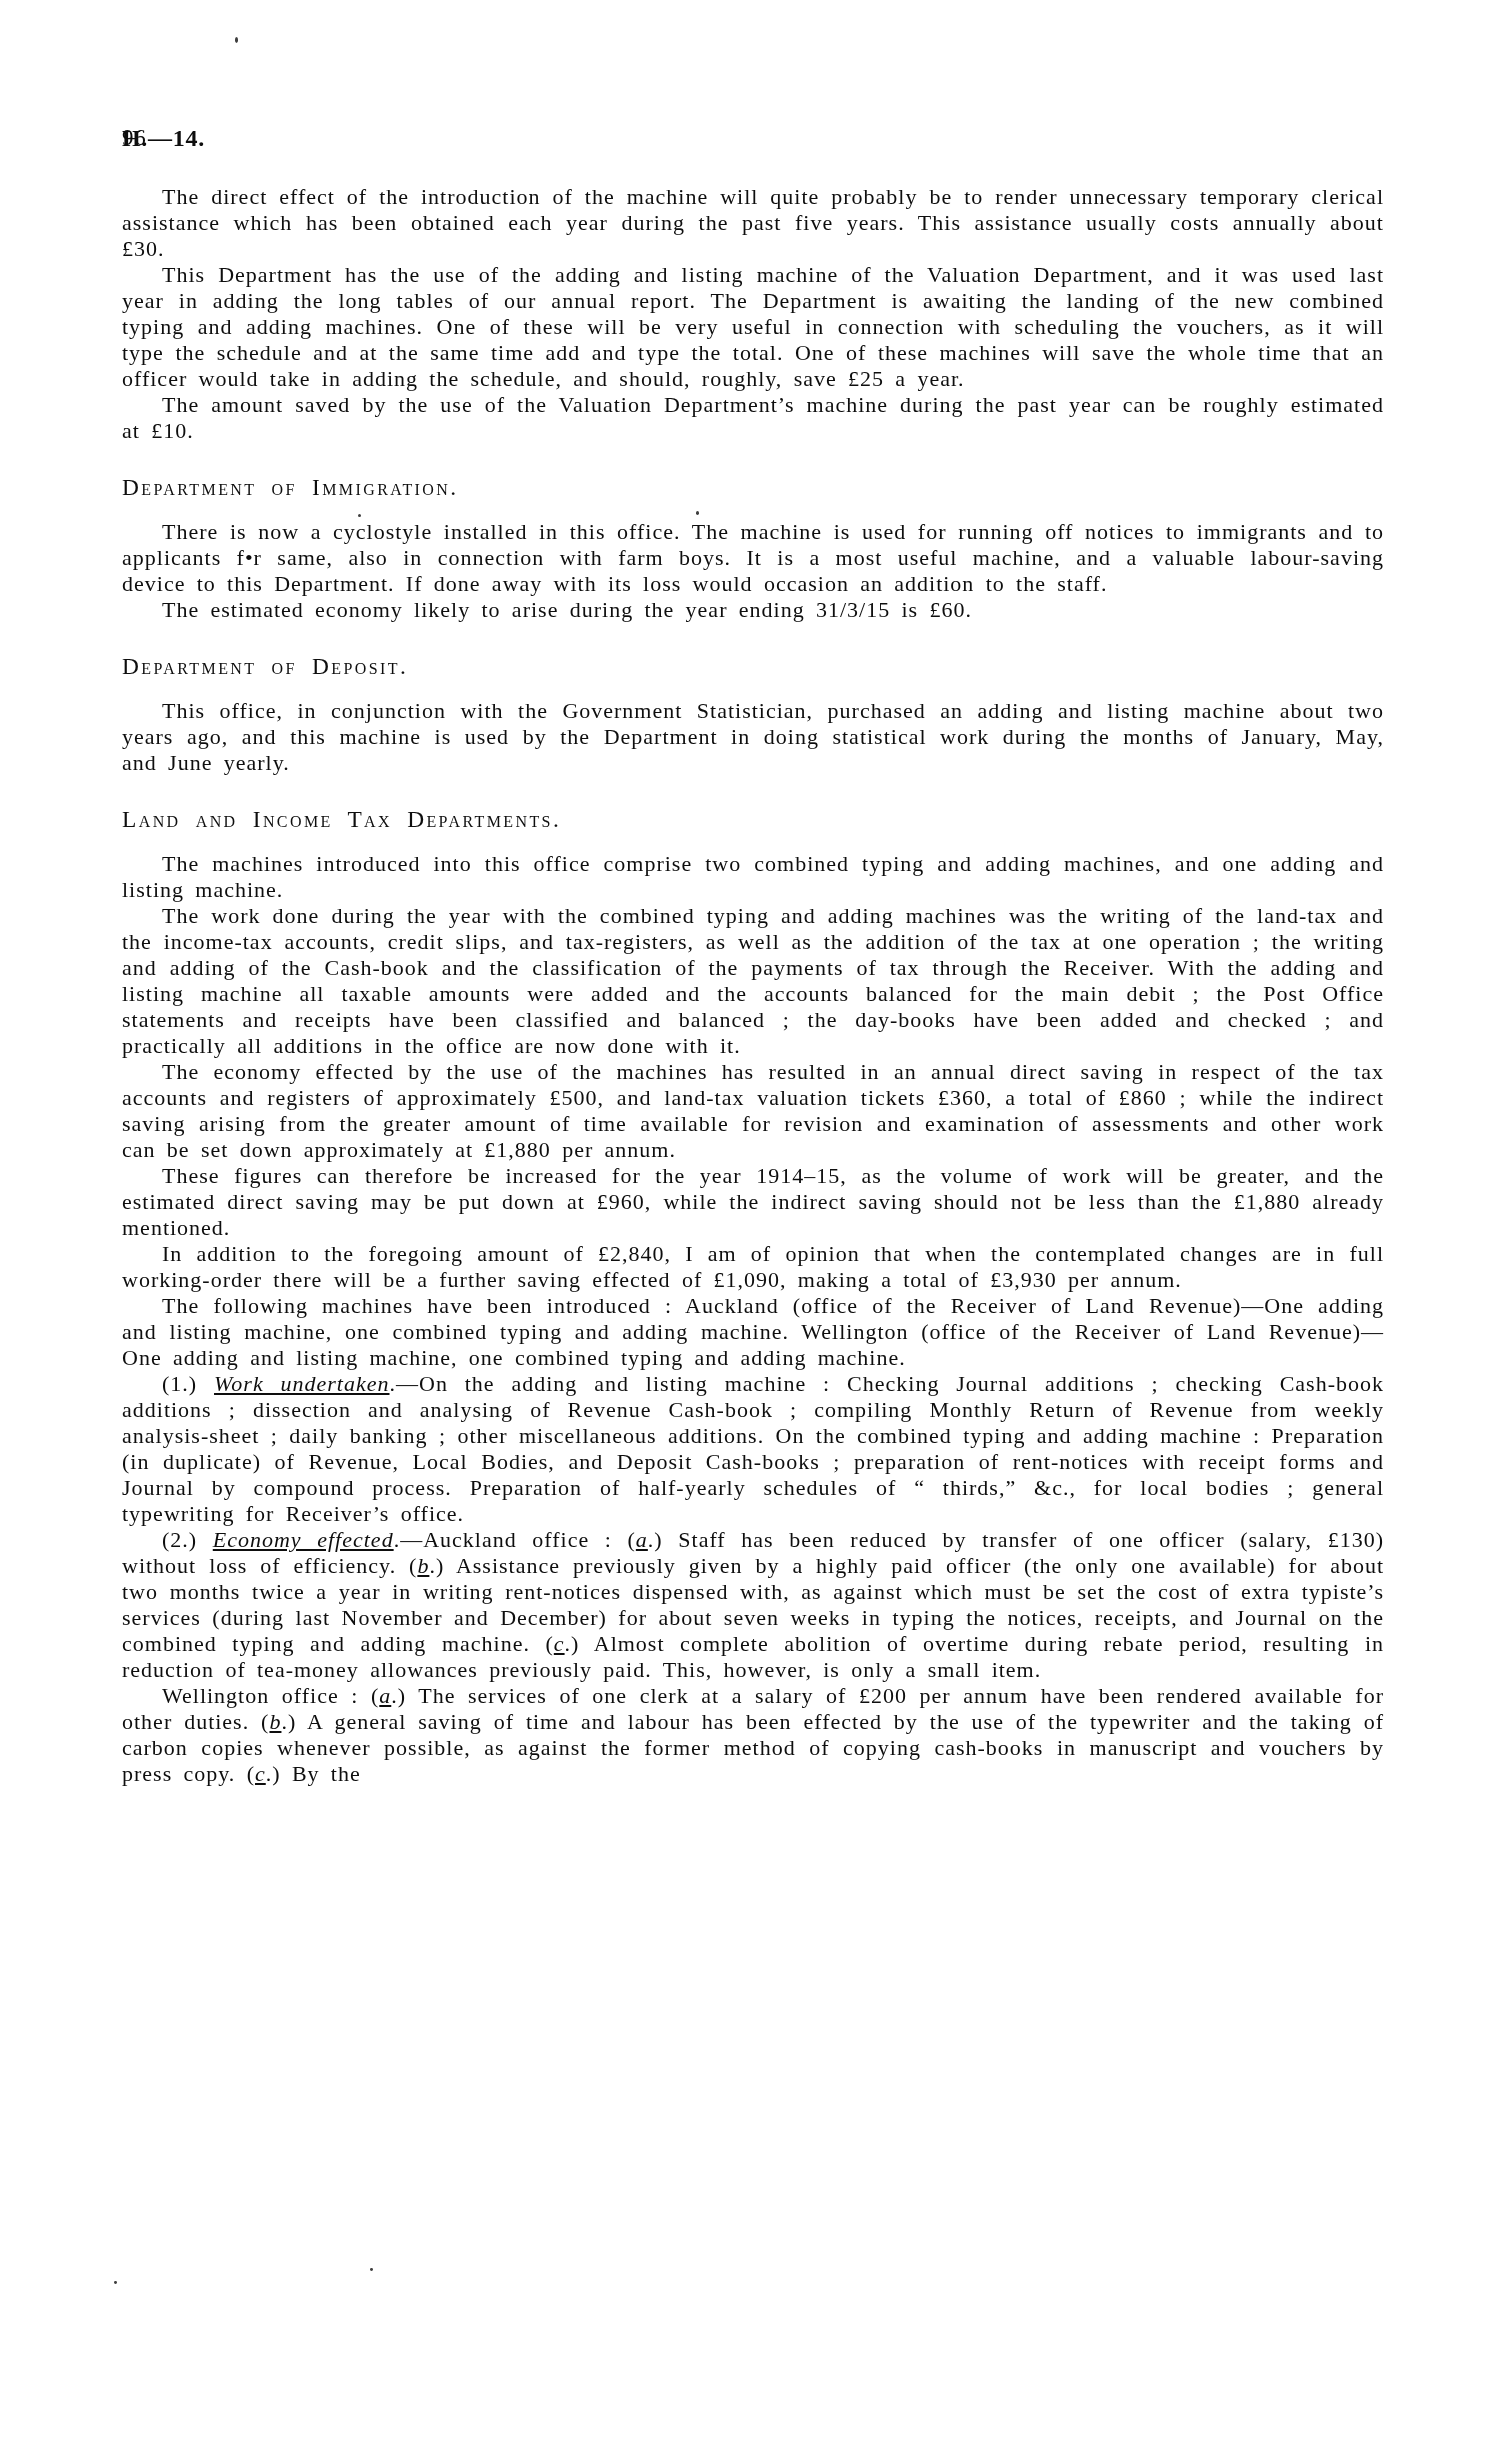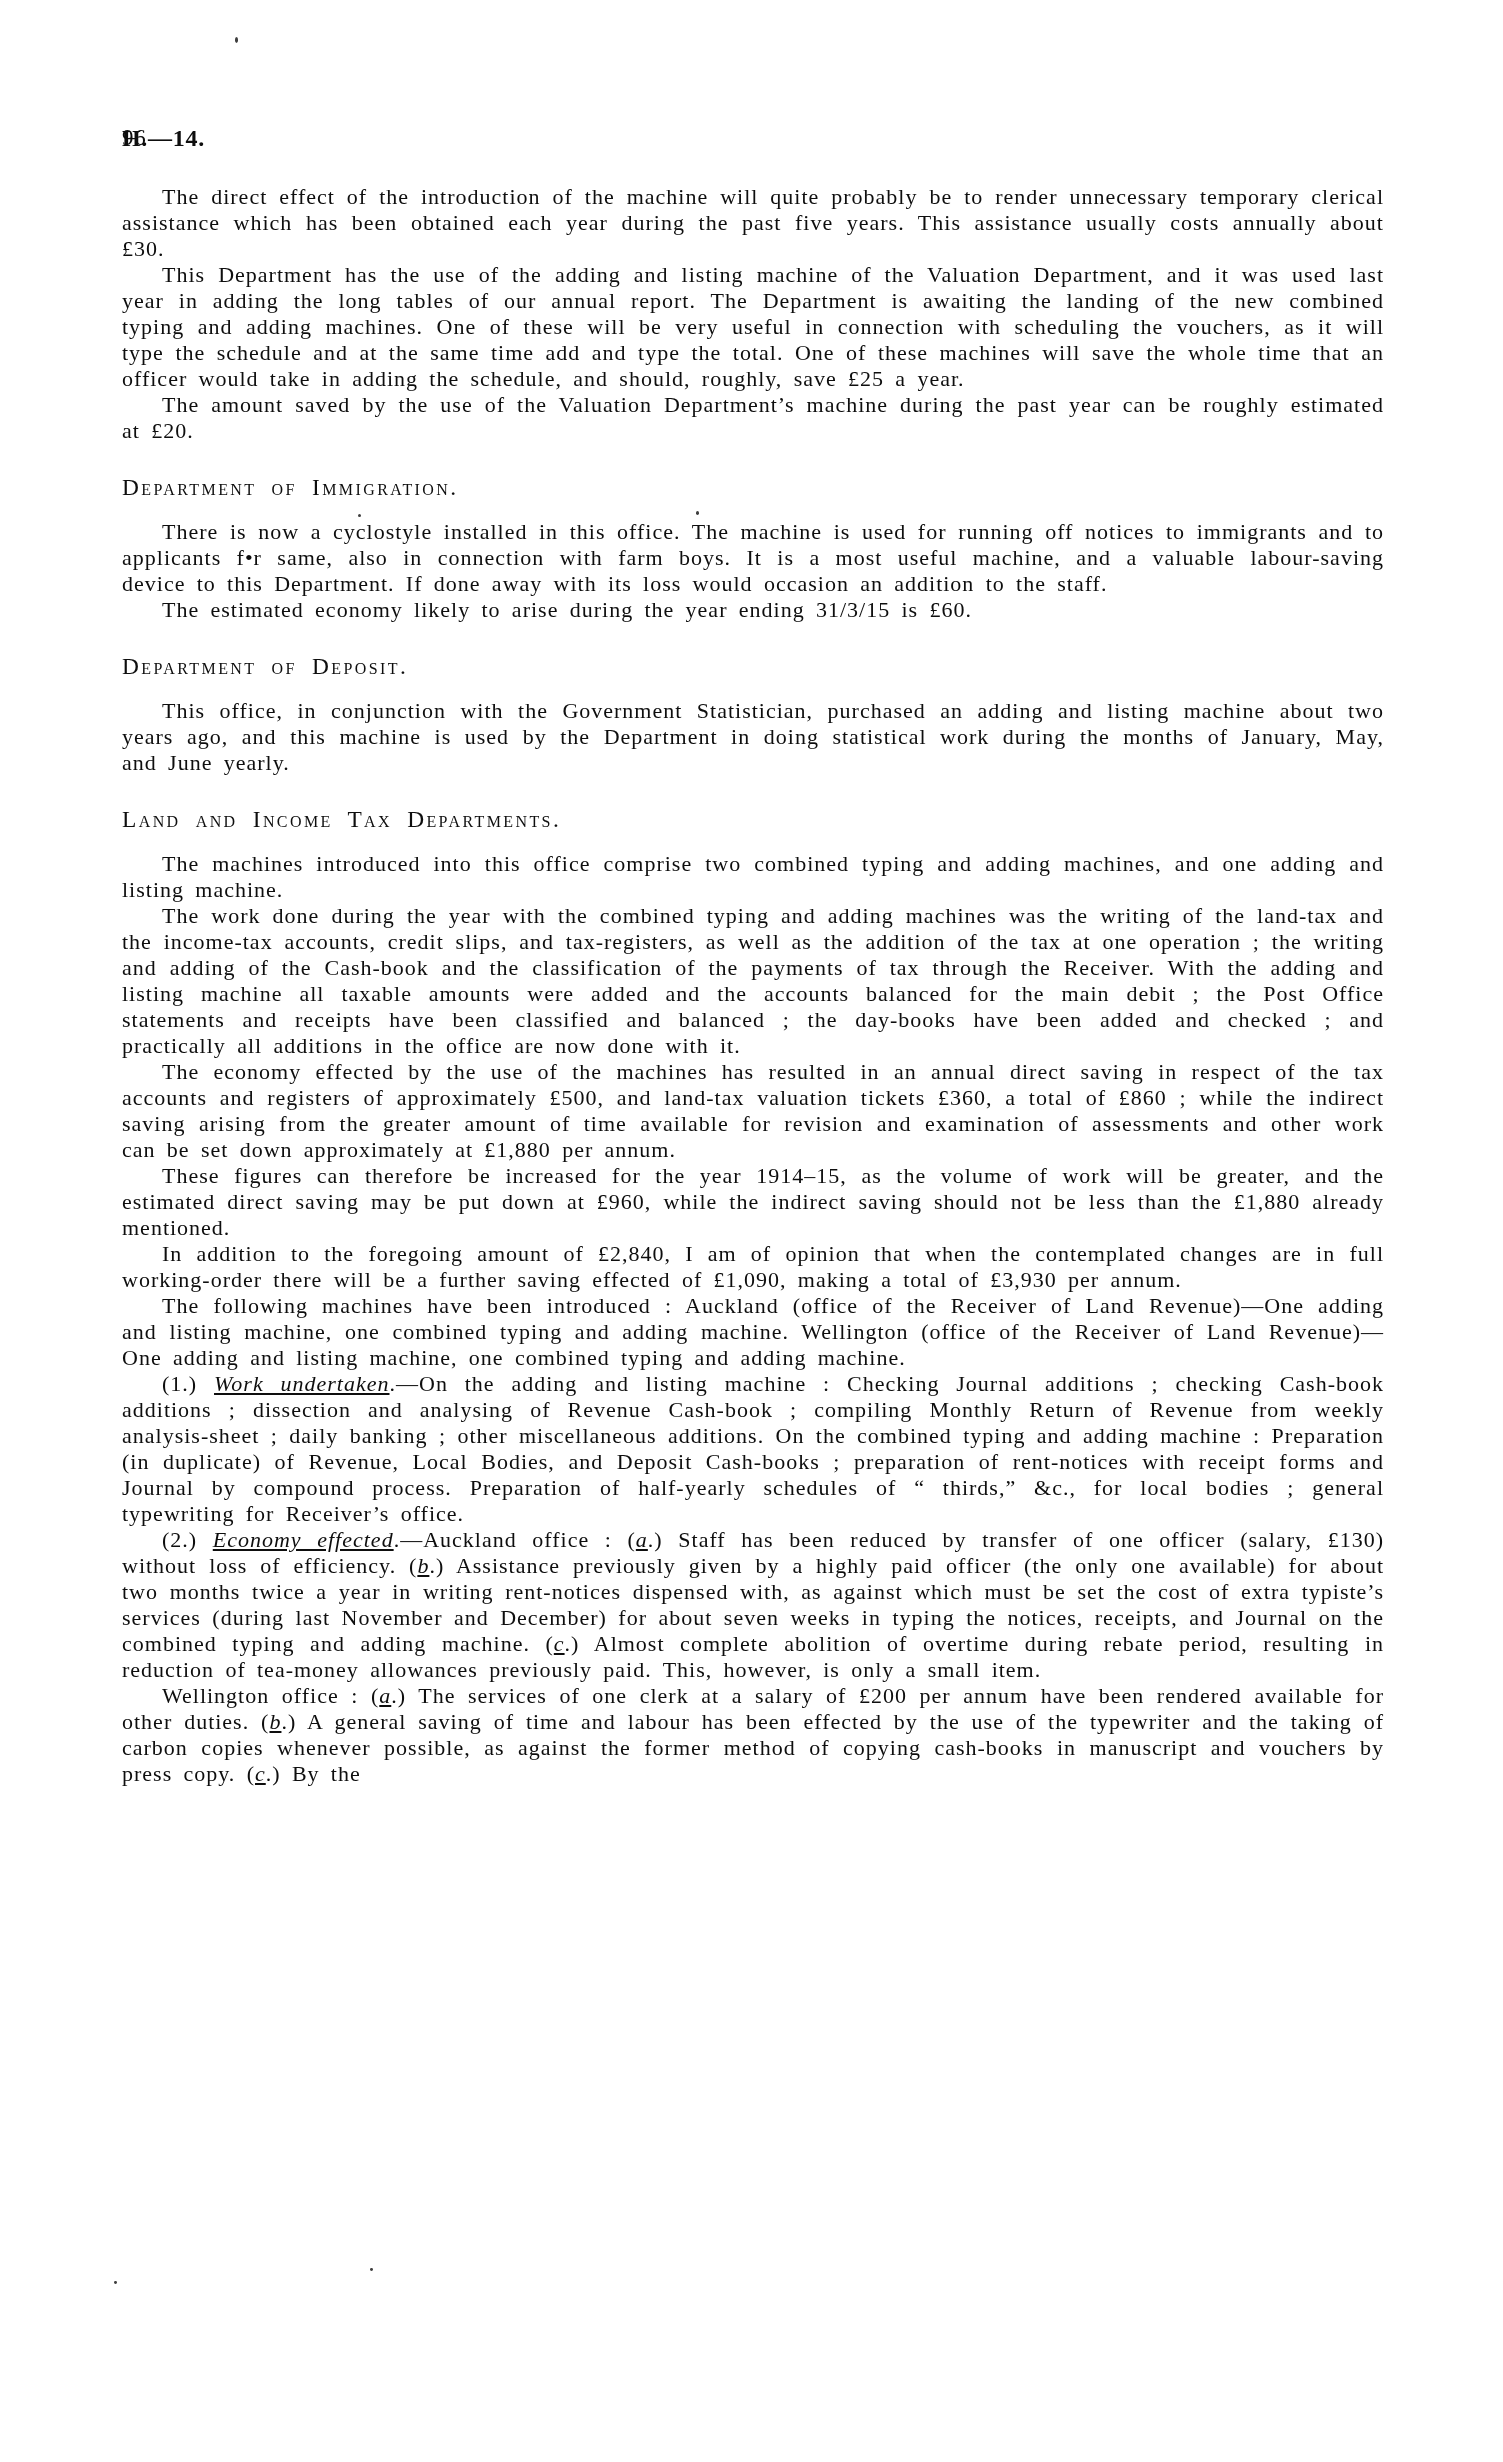--- a/index.html
+++ b/index.html
@@ -83,21 +83,21 @@
 
   <header class="page-header">
     <span class="doc-ref">H.—14.</span>
     <span class="page-num">96</span>
   </header>
 
   <main class="text-block">
 
     <p class="body-p">The direct effect of the introduction of the machine will quite probably be to render unnecessary temporary clerical assistance which has been obtained each year during the past five years. This assistance usually costs annually about £30.</p>
     <p class="body-p">This Department has the use of the adding and listing machine of the Valuation Department, and it was used last year in adding the long tables of our annual report. The Department is awaiting the landing of the new combined typing and adding machines. One of these will be very useful in connection with scheduling the vouchers, as it will type the schedule and at the same time add and type the total. One of these machines will save the whole time that an officer would take in adding the schedule, and should, roughly, save £25 a year.</p>
-    <p class="body-p">The amount saved by the use of the Valuation Department’s machine during the past year can be roughly estimated at £20.</p>
+    <p class="body-p">The amount saved by the use of the Valuation Department’s machine during the past year can be roughly estimated at £10.</p>
 
     <h2 class="section-heading">Department of Immigration.</h2>
     <p class="body-p">There is now a cyclostyle installed in this office. The machine is used for running off notices to immigrants and to applicants f•r same, also in connection with farm boys. It is a most useful machine, and a valuable labour-saving device to this Department. If done away with its loss would occasion an addition to the staff.</p>
     <p class="body-p">The estimated economy likely to arise during the year ending 31/3/15 is £60.</p>
 
     <h2 class="section-heading">Department of Deposit.</h2>
     <p class="body-p">This office, in conjunction with the Government Statistician, purchased an adding and listing machine about two years ago, and this machine is used by the Department in doing statistical work during the months of January, May, and June yearly.</p>
 
     <h2 class="section-heading">Land and Income Tax Departments.</h2>
     <p class="body-p">The machines introduced into this office comprise two combined typing and adding machines, and one adding and listing machine.</p>

